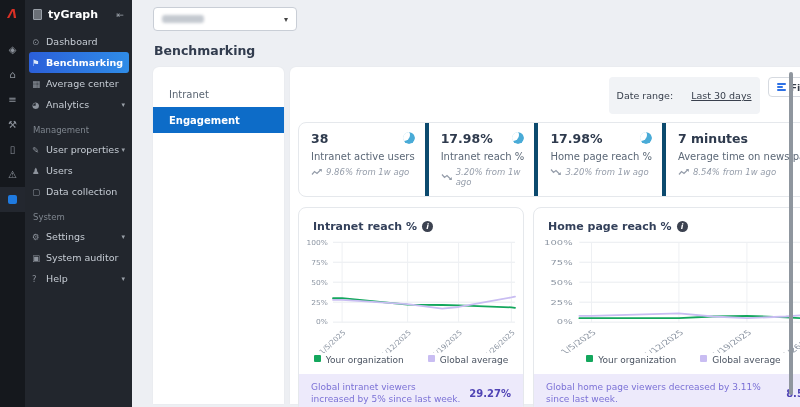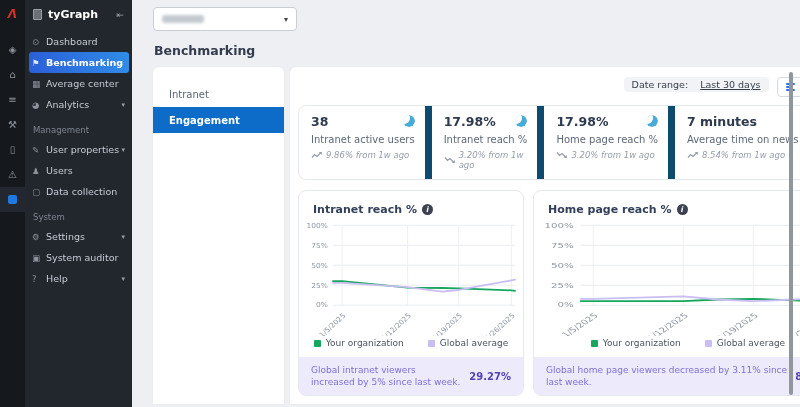--- a/index.html
+++ b/index.html
@@ -38,50 +38,50 @@
   .page-title { font-size:12.5px; font-weight:bold; color:#323c4e; margin:12px 0 0 1px; }
   .more-btn { position:absolute; top:44px; right:7px; width:24px; height:19px; background:#fff; border:1px solid #e4e7eb; border-radius:4px; color:#2e71e5; font-size:9px; letter-spacing:1px; display:flex; align-items:center; justify-content:center; font-weight:bold; }
 
   .content-row { display:flex; margin-top:9px; align-items:flex-start; }
   .subnav { width:131px; background:#fff; border-radius:6px 6px 0 0; height:337px; padding-top:14px; flex-shrink:0; box-shadow:0 0 2px rgba(0,0,0,.05); }
   .subnav .tab { height:26px; display:flex; align-items:center; padding-left:16px; font-size:10px; color:#5a6572; cursor:pointer; }
   .subnav .tab.active { background:#0d6cc8; color:#fff; font-weight:bold; }
 
   .panel { flex:1; background:#fff; border-radius:6px 6px 0 0; margin-left:6px; height:337px; padding:10px 12px 0 8px; position:relative; box-shadow:0 0 2px rgba(0,0,0,.05); }
   .toolbar { display:flex; justify-content:flex-end; gap:8px; margin-bottom:8px; }
-  .chip { background:#f1f3f6; border-radius:4px; height:15px; display:flex; align-items:center; padding:0 8px; font-size:9.5px; color:#39404d; }
-  .chip .lnk { text-decoration:underline; margin-left:12px; color:#39404d; }
+  .chip { background:#f1f3f6; border-radius:4px; height:37px; display:flex; align-items:center; padding:0 8px; font-size:9.5px; color:#39404d; }
+  .chip .lnk { text-decoration:underline; margin-left:18px; color:#39404d; }
   .filters-btn { background:#fff; border:1px solid #d6dae0; border-radius:4px; height:20px; display:flex; align-items:center; padding:0 8px; font-size:9.5px; font-weight:bold; color:#39404d; gap:5px; }
   .f-ic { display:flex; flex-direction:column; gap:1.5px; }
   .f-ic i { display:block; height:1.5px; background:#2e71e5; border-radius:1px; }
   .f-ic i:nth-child(1){width:9px} .f-ic i:nth-child(2){width:6px} .f-ic i:nth-child(3){width:9px}
 
   
   .kpis { display:flex; border:1px solid #e5e8ec; border-radius:8px; background:#fff; margin-bottom:10px; }
   .kpi { flex:1; padding:8px 10px 9px 12px; position:relative; }
-  .kpi + .kpi { border-left:7px solid #0c4a6e; }
+  .kpi + .kpi { border-left:4px solid #0c4a6e; }
   .kpi .val { font-size:12.5px; font-weight:bold; color:#2e3a4d; margin-bottom:5px; }
   .kpi .lbl { font-size:10px; color:#5c6877; margin-bottom:5px; white-space:nowrap; }
   .kpi .trend { font-size:8.5px; font-style:italic; color:#949ca9; display:flex; align-items:center; gap:3px; }
   .moon { position:absolute; top:9px; right:10px; width:12px; height:12px; border-radius:50%; overflow:hidden; }
   .moon::before { content:""; position:absolute; inset:0; background:#49abd7; border-radius:50%; }
   .moon::after { content:""; position:absolute; width:12px; height:12px; left:-5px; top:-3px; background:#fff; border-radius:50%; }
   .tz { flex-shrink:0; }
   .tz.down { transform:scaleY(-1); }
 
   
   .charts { display:flex; gap:9px; }
   .chart-card { border:1px solid #e5e8ec; border-radius:8px; background:#fff; overflow:hidden; display:flex; flex-direction:column; }
   .chart-card.c1 { width:226px; } .chart-card.c2 { flex:1; }
   .ct-row { display:flex; align-items:center; gap:5px; padding:12px 14px 2px 14px; }
   .ct { font-size:11px; font-weight:bold; color:#33405a; }
   .info-ic { width:11px; height:11px; border-radius:50%; background:#3c4250; color:#fff; font-size:7.5px; font-weight:bold; display:flex; align-items:center; justify-content:center; font-style:italic; }
   .chart-svg { width:100%; height:118px; display:block; }
   .legend { display:flex; justify-content:center; gap:24px; padding:2px 0 9px 0; }
-  .leg { display:flex; align-items:center; gap:5px; font-size:9px; color:#4a5361; }
+  .leg { display:flex; gap:5px; font-size:9px; color:#4a5361; }
   .sw { width:7px; height:7px; border-radius:1px; }
   .insight { background:#edeafb; display:flex; align-items:center; padding:7px 12px; gap:8px; min-height:34px; }
   .insight .itxt { flex:1; font-size:9px; color:#7b71d6; line-height:1.35; }
   .insight .ival { font-size:10px; font-weight:bold; color:#5044b5; white-space:nowrap; }
 
   .scrollbar { position:absolute; top:72px; right:7px; width:4px; height:323px; background:#8f969e; border-radius:2px; }
 </style>
 </head>
 <body>
 

